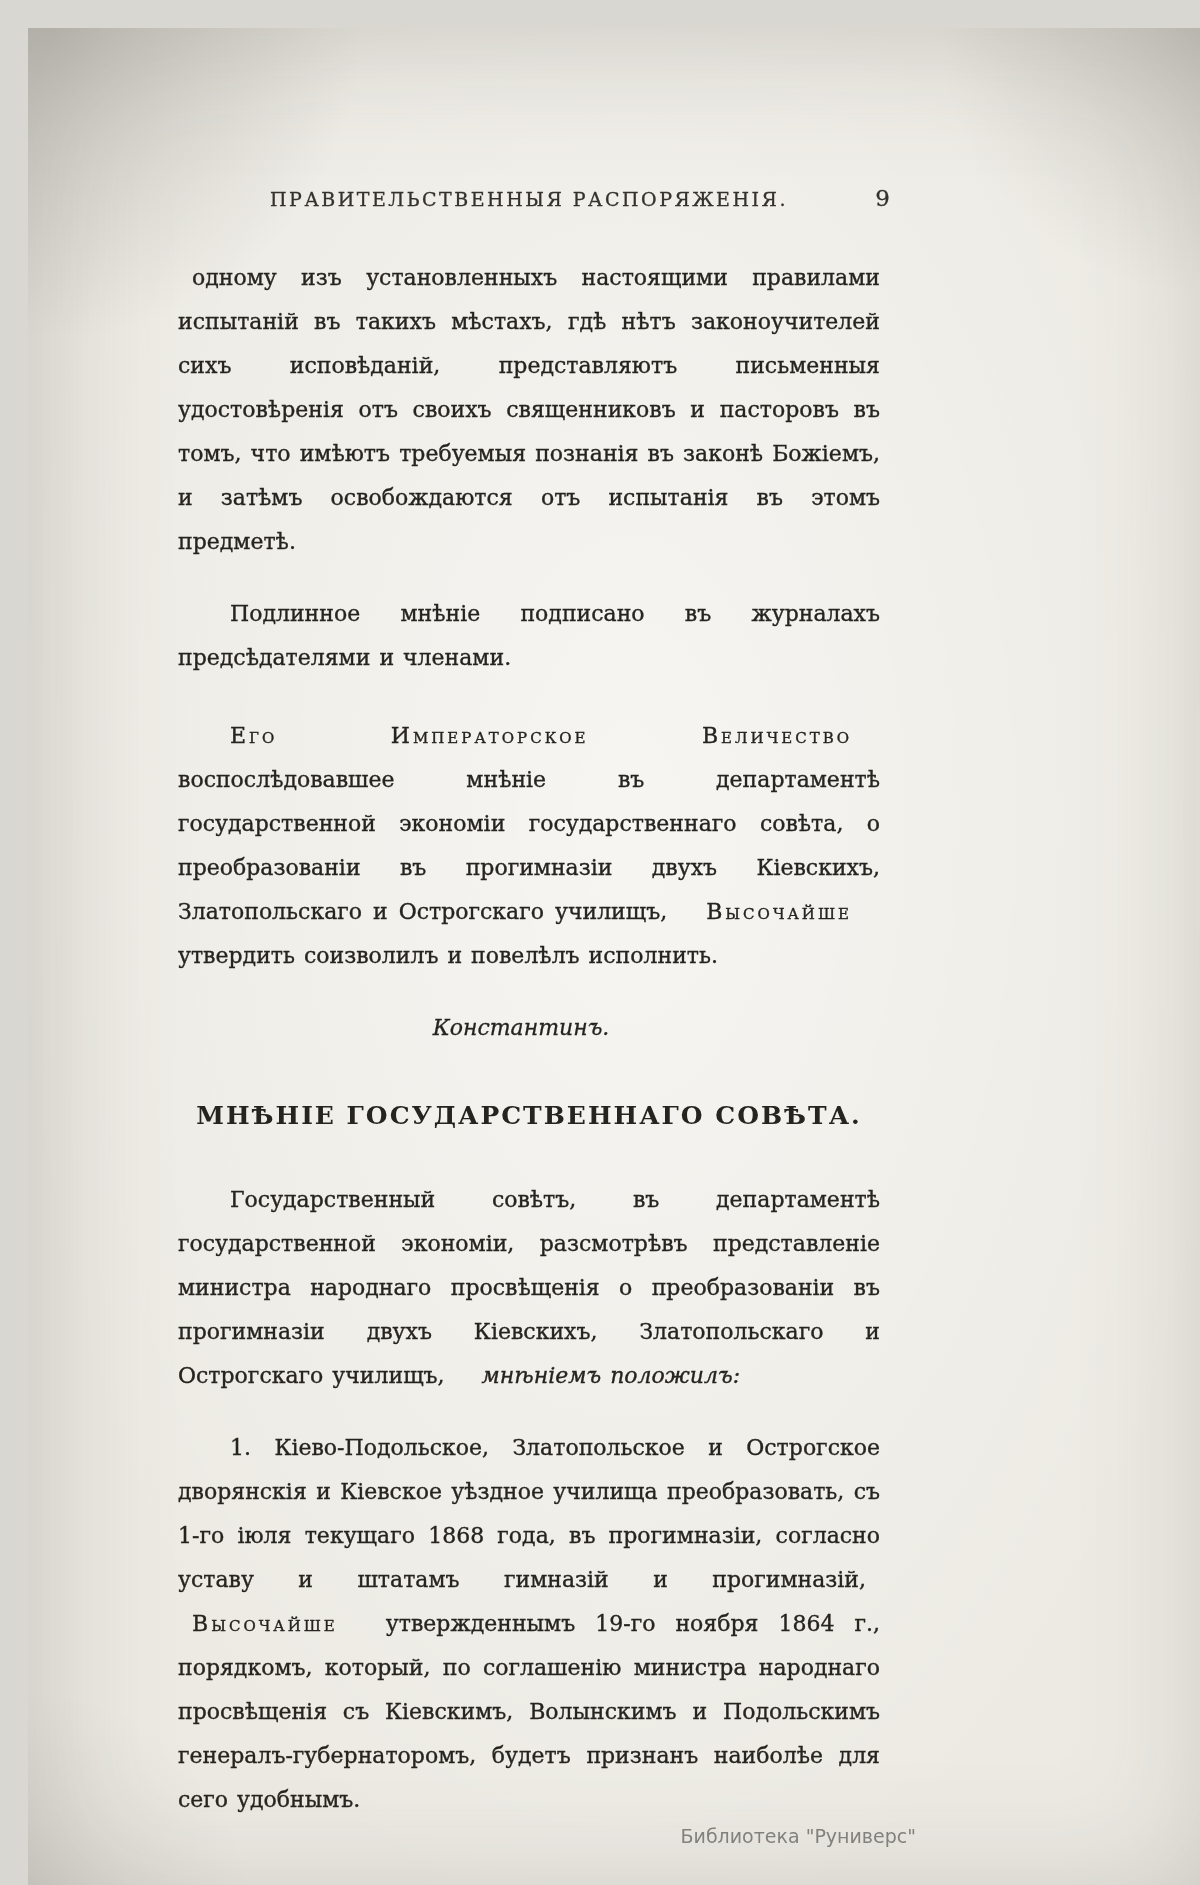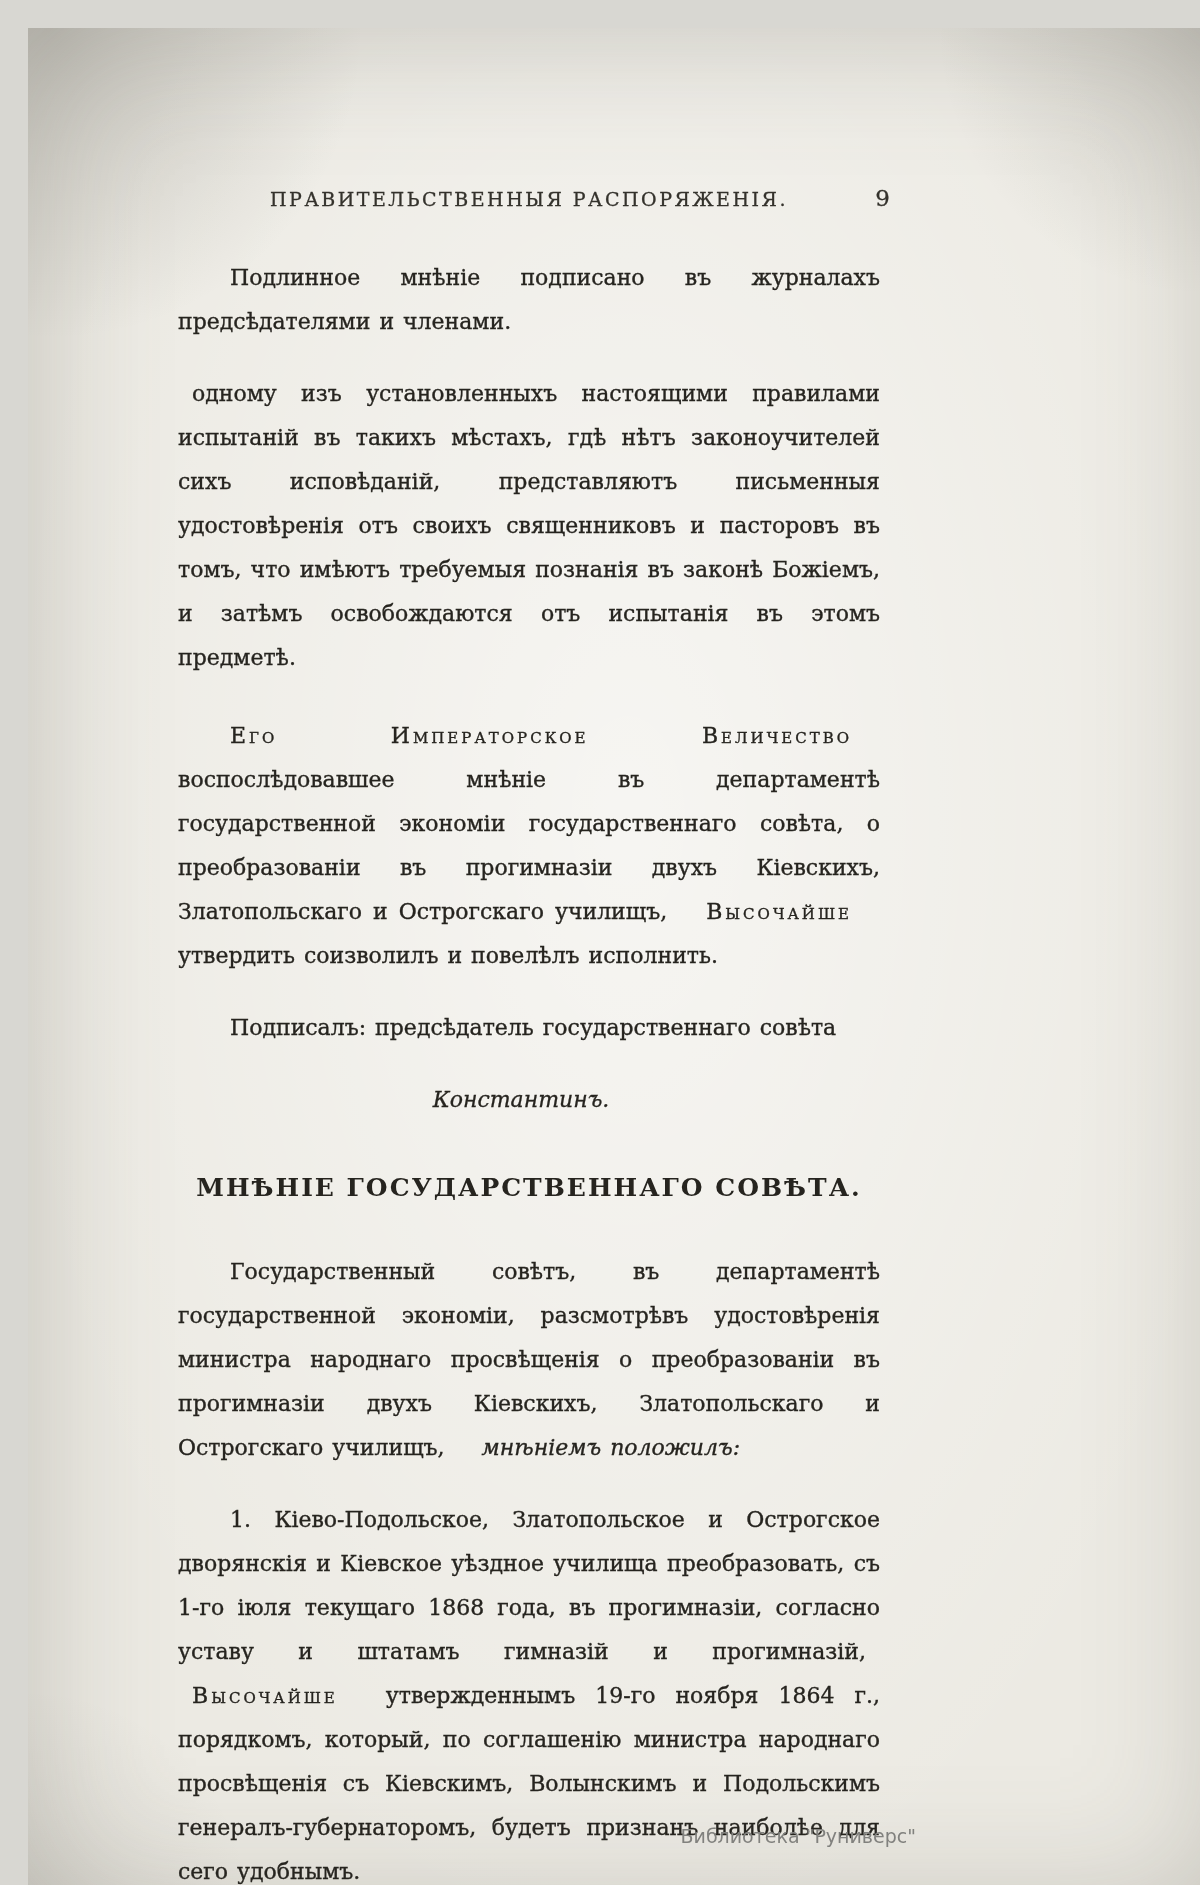--- a/index.html
+++ b/index.html
@@ -103,34 +103,33 @@
 
 <div class="scan">
 
   <header class="page-header">
     <span class="running-title">ПРАВИТЕЛЬСТВЕННЫЯ РАСПОРЯЖЕНІЯ.</span>
     <span class="page-number">9</span>
   </header>
 
   <main class="text-area">
 
+    <p class="body-par no-indent"><span class="run">одному изъ установленныхъ настоящими правилами испытаній въ такихъ мѣстахъ, гдѣ нѣтъ законоучителей сихъ исповѣданій, представляютъ письменныя удостовѣренія отъ своихъ священниковъ и пасторовъ въ томъ, что имѣютъ требуемыя познанія въ законѣ Божіемъ, и затѣмъ освобождаются отъ испытанія въ этомъ предметѣ.</span></p>
+
     <p class="body-par"><span class="run">Подлинное мнѣніе подписано въ журналахъ предсѣдателями и членами.</span></p>
-
-    <p class="body-par no-indent"><span class="run">одному изъ установленныхъ настоящими правилами испытаній въ такихъ мѣстахъ, гдѣ нѣтъ законоучителей сихъ исповѣданій, представляютъ письменныя удостовѣренія отъ своихъ священниковъ и пасторовъ въ томъ, что имѣютъ требуемыя познанія въ законѣ Божіемъ, и затѣмъ освобождаются отъ испытанія въ этомъ предметѣ.</span></p>
 
 
     <p class="body-par small-gap-above"><span class="run run-caps">Его Императорское Величество</span><span class="run"> воспослѣдовавшее мнѣніе въ департаментѣ государственной экономіи государственнаго совѣта, о преобразованіи въ прогимназіи двухъ Кіевскихъ, Златопольскаго и Острогскаго училищъ, </span><span class="run run-caps">Высочайше</span><span class="run"> утвердить соизволилъ и повелѣлъ исполнить.</span></p>
 
-    <p class="body-par"><span class="run">Подписалъ: предсѣдатель государственнаго совѣта</span></p>
 
     <p class="signature">Константинъ.</p>
 
     <h2 class="opinion-heading">МНѢНІЕ ГОСУДАРСТВЕННАГО СОВѢТА.</h2>
 
-    <p class="body-par"><span class="run">Государственный совѣтъ, въ департаментѣ государственной экономіи, разсмотрѣвъ удостовѣренія министра народнаго просвѣщенія о преобразованіи въ прогимназіи двухъ Кіевскихъ, Златопольскаго и Острогскаго училищъ, </span><span class="run run-italic">мнѣніемъ положилъ:</span></p>
+    <p class="body-par"><span class="run">Государственный совѣтъ, въ департаментѣ государственной экономіи, разсмотрѣвъ представленіе министра народнаго просвѣщенія о преобразованіи въ прогимназіи двухъ Кіевскихъ, Златопольскаго и Острогскаго училищъ, </span><span class="run run-italic">мнѣніемъ положилъ:</span></p>
 
     <p class="body-par"><span class="run">1. Кіево-Подольское, Златопольское и Острогское дворянскія и Кіевское уѣздное училища преобразовать, съ 1-го іюля текущаго 1868 года, въ прогимназіи, согласно уставу и штатамъ гимназій и прогимназій, </span><span class="run run-caps">Высочайше</span><span class="run"> утвержденнымъ 19-го ноября 1864 г., порядкомъ, который, по соглашенію министра народнаго просвѣщенія съ Кіевскимъ, Волынскимъ и Подольскимъ генералъ-губернаторомъ, будетъ признанъ наиболѣе для сего удобнымъ.</span></p>
 
 
   </main>
 
   <div class="watermark">Библиотека "Руниверс"</div>
 
 </div>
 

